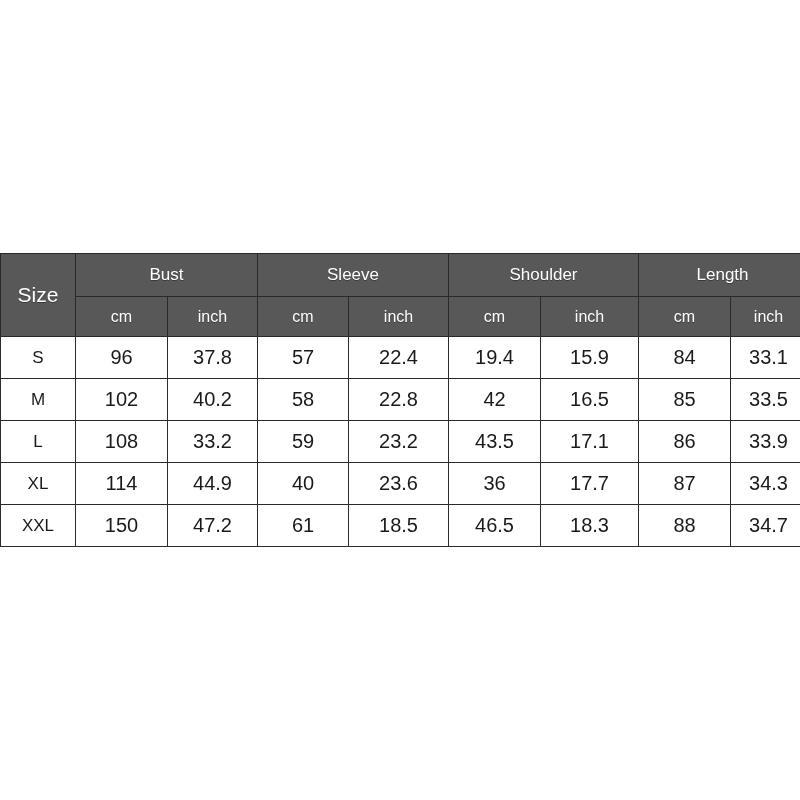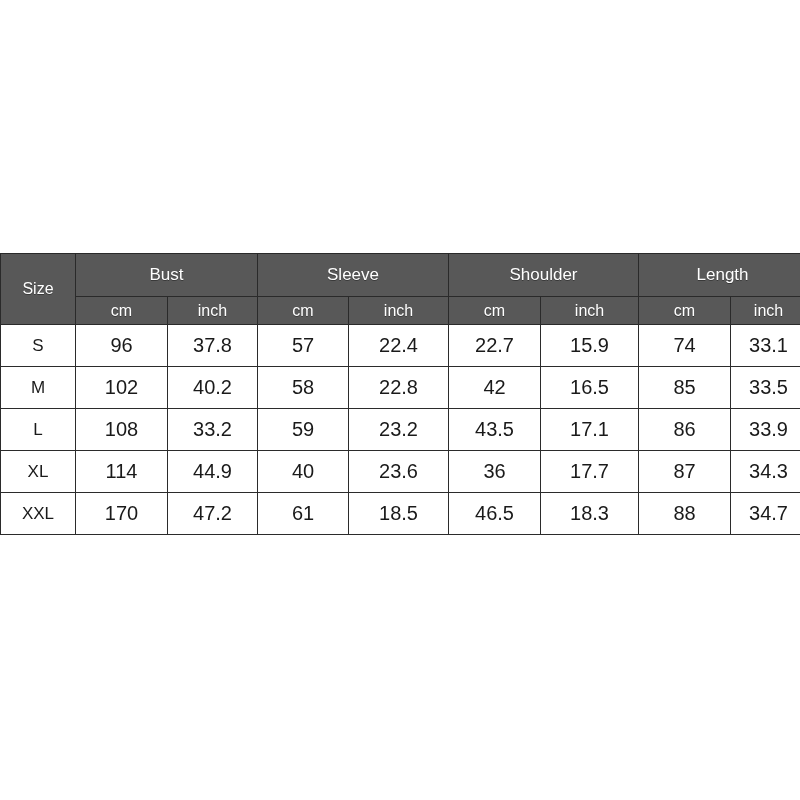--- a/index.html
+++ b/index.html
@@ -42,29 +42,29 @@
   
   .hdr {
     background: #585858;
     color: #ffffff;
     font-size: 17px;
     font-weight: 400;
     border: 1.5px solid #2a2a2a;
     text-shadow: 0 1px 0 rgba(0,0,0,0.35);
   }
   .hdr-size {
-    font-size: 16px;
+    font-size: 21px;
   }
   .hdr-group {
     font-size: 17px;
     height: 43px;
   }
   .hdr-unit {
     font-size: 16px;
-    height: 28px;
+    height: 40px;
   }
 
   
   .cell {
     background: #ffffff;
     color: #1a1a1a;
     font-size: 20px;
     height: 42px;
     border: 1.5px solid #2b2b2b;
   }
@@ -119,23 +119,23 @@
         <th class="hdr hdr-unit">inch</th>
       </tr>
     </thead>
     <tbody>
       <tr>
         <td class="cell cell-size">S</td>
         <td class="cell">96</td>
         <td class="cell">37.8</td>
         <td class="cell">57</td>
         <td class="cell">22.4</td>
-        <td class="cell">22.7</td>
+        <td class="cell">19.4</td>
         <td class="cell">15.9</td>
-        <td class="cell">74</td>
+        <td class="cell">84</td>
         <td class="cell">33.1</td>
       </tr>
       <tr>
         <td class="cell cell-size">M</td>
         <td class="cell">102</td>
         <td class="cell">40.2</td>
         <td class="cell">58</td>
         <td class="cell">22.8</td>
         <td class="cell">42</td>
         <td class="cell">16.5</td>
@@ -159,21 +159,21 @@
         <td class="cell">44.9</td>
         <td class="cell">40</td>
         <td class="cell">23.6</td>
         <td class="cell">36</td>
         <td class="cell">17.7</td>
         <td class="cell">87</td>
         <td class="cell">34.3</td>
       </tr>
       <tr>
         <td class="cell cell-size">XXL</td>
-        <td class="cell">170</td>
+        <td class="cell">150</td>
         <td class="cell">47.2</td>
         <td class="cell">61</td>
         <td class="cell">18.5</td>
         <td class="cell">46.5</td>
         <td class="cell">18.3</td>
         <td class="cell">88</td>
         <td class="cell">34.7</td>
       </tr>
     </tbody>
   </table>

